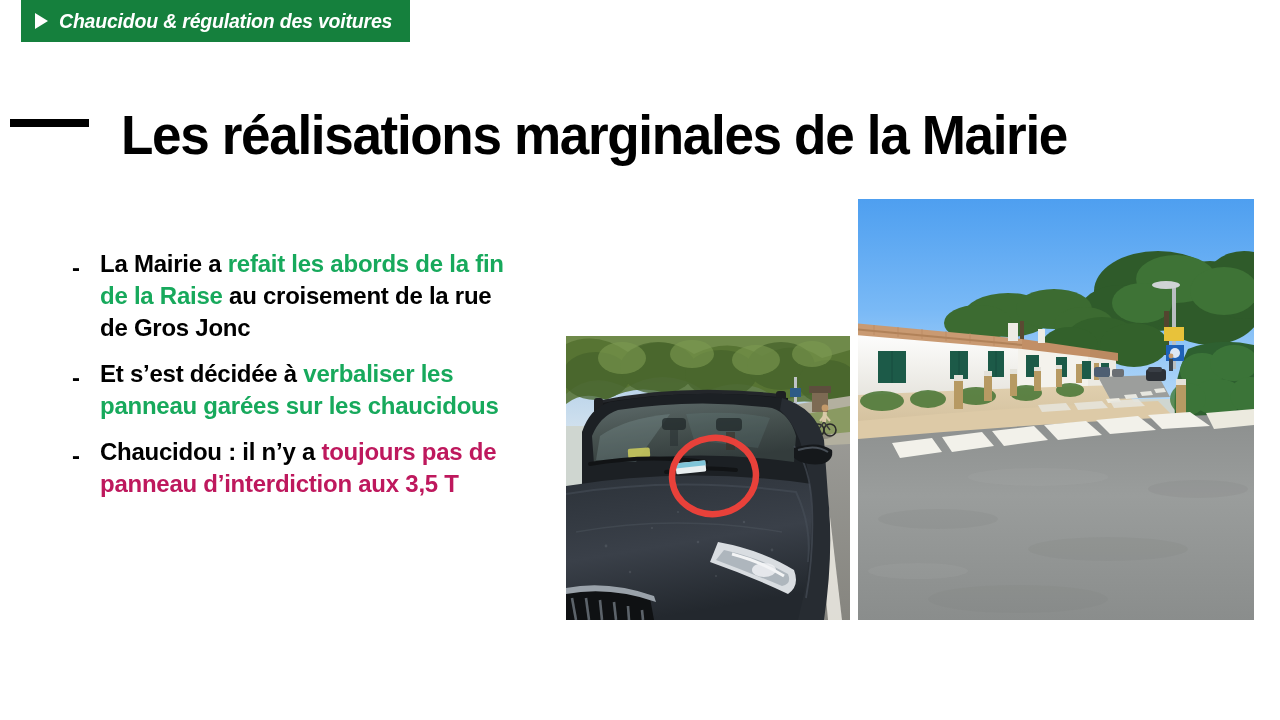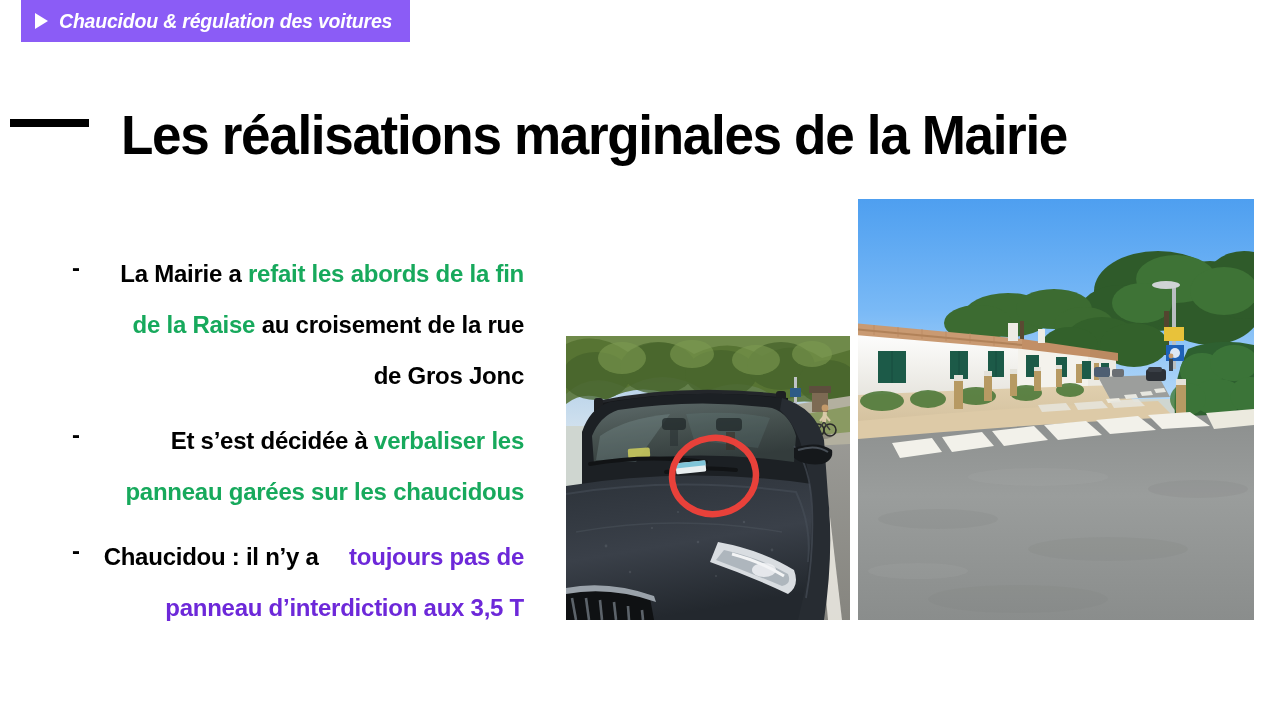--- a/index.html
+++ b/index.html
@@ -15,21 +15,21 @@
     position: relative;
     -webkit-font-smoothing: antialiased;
   }
 
   
   .section-banner {
     position: absolute;
     left: 21px;
     top: 0;
     height: 42px;
-    background: #8b5cf6;
+    background: #15803d;
     display: flex;
     align-items: center;
     padding: 0 18px 0 14px;
     box-sizing: border-box;
   }
   .section-banner .tri {
     width: 0;
     height: 0;
     border-left: 13px solid #ffffff;
     border-top: 8px solid transparent;
@@ -87,27 +87,26 @@
     width: 28px;
     font-size: 24px;
     font-weight: bold;
     line-height: 39px;
     color: #000000;
   }
   .bullet-text {
     flex: 1 1 auto;
     font-size: 24px;
     font-weight: bold;
-    line-height: 51px;
+    line-height: 32px;
     color: #000000;
     letter-spacing: -0.25px;
-    text-align: right;
   }
   .hl-green { color: #17A95C; }
-  .hl-red   { color: #6d28d9; margin-left: 24px; }
+  .hl-red   { color: #be185d; }
 
   
   .photo {
     position: absolute;
     overflow: hidden;
     background: #cfd6d0;
   }
   .photo-left {
     left: 566px;
     top: 336px;

